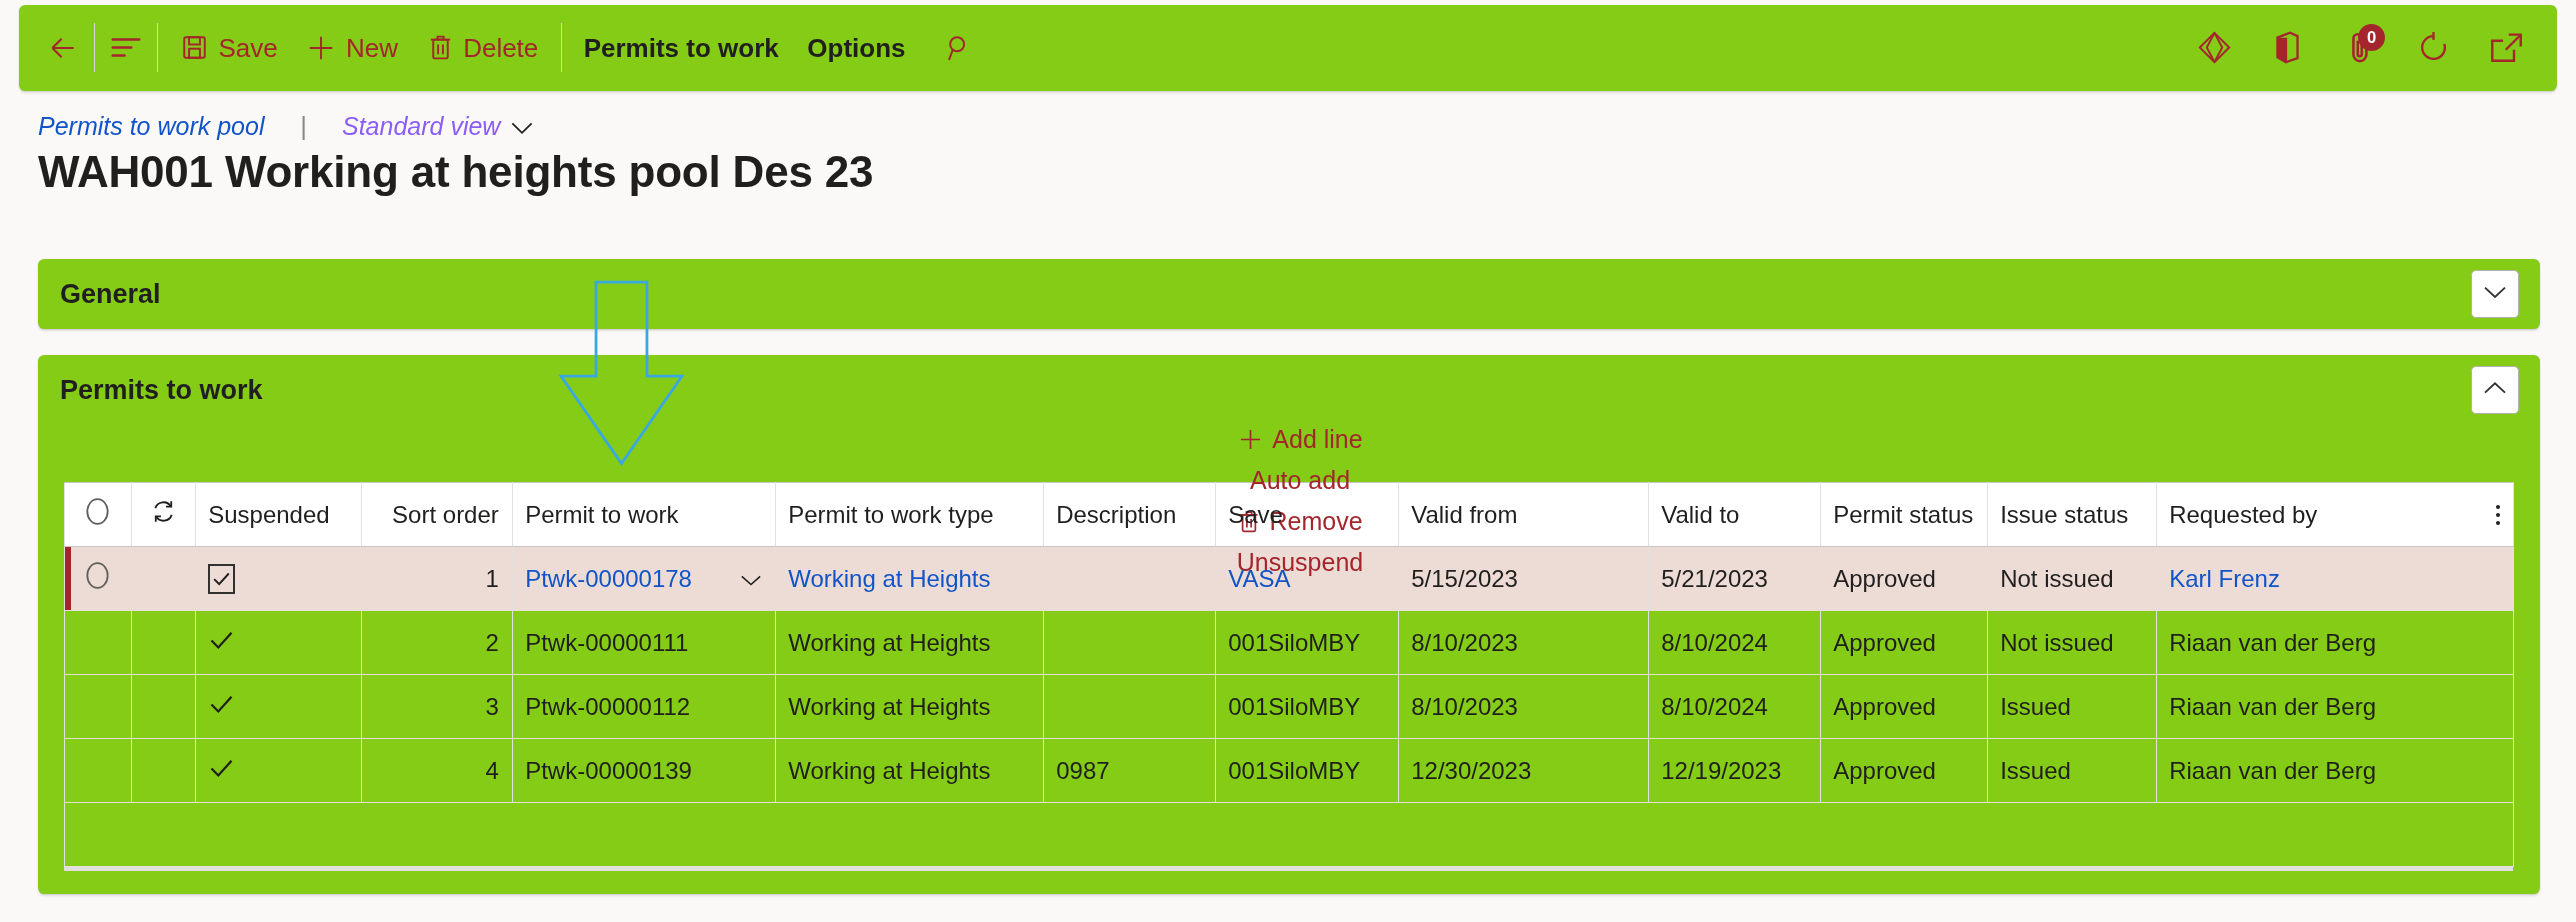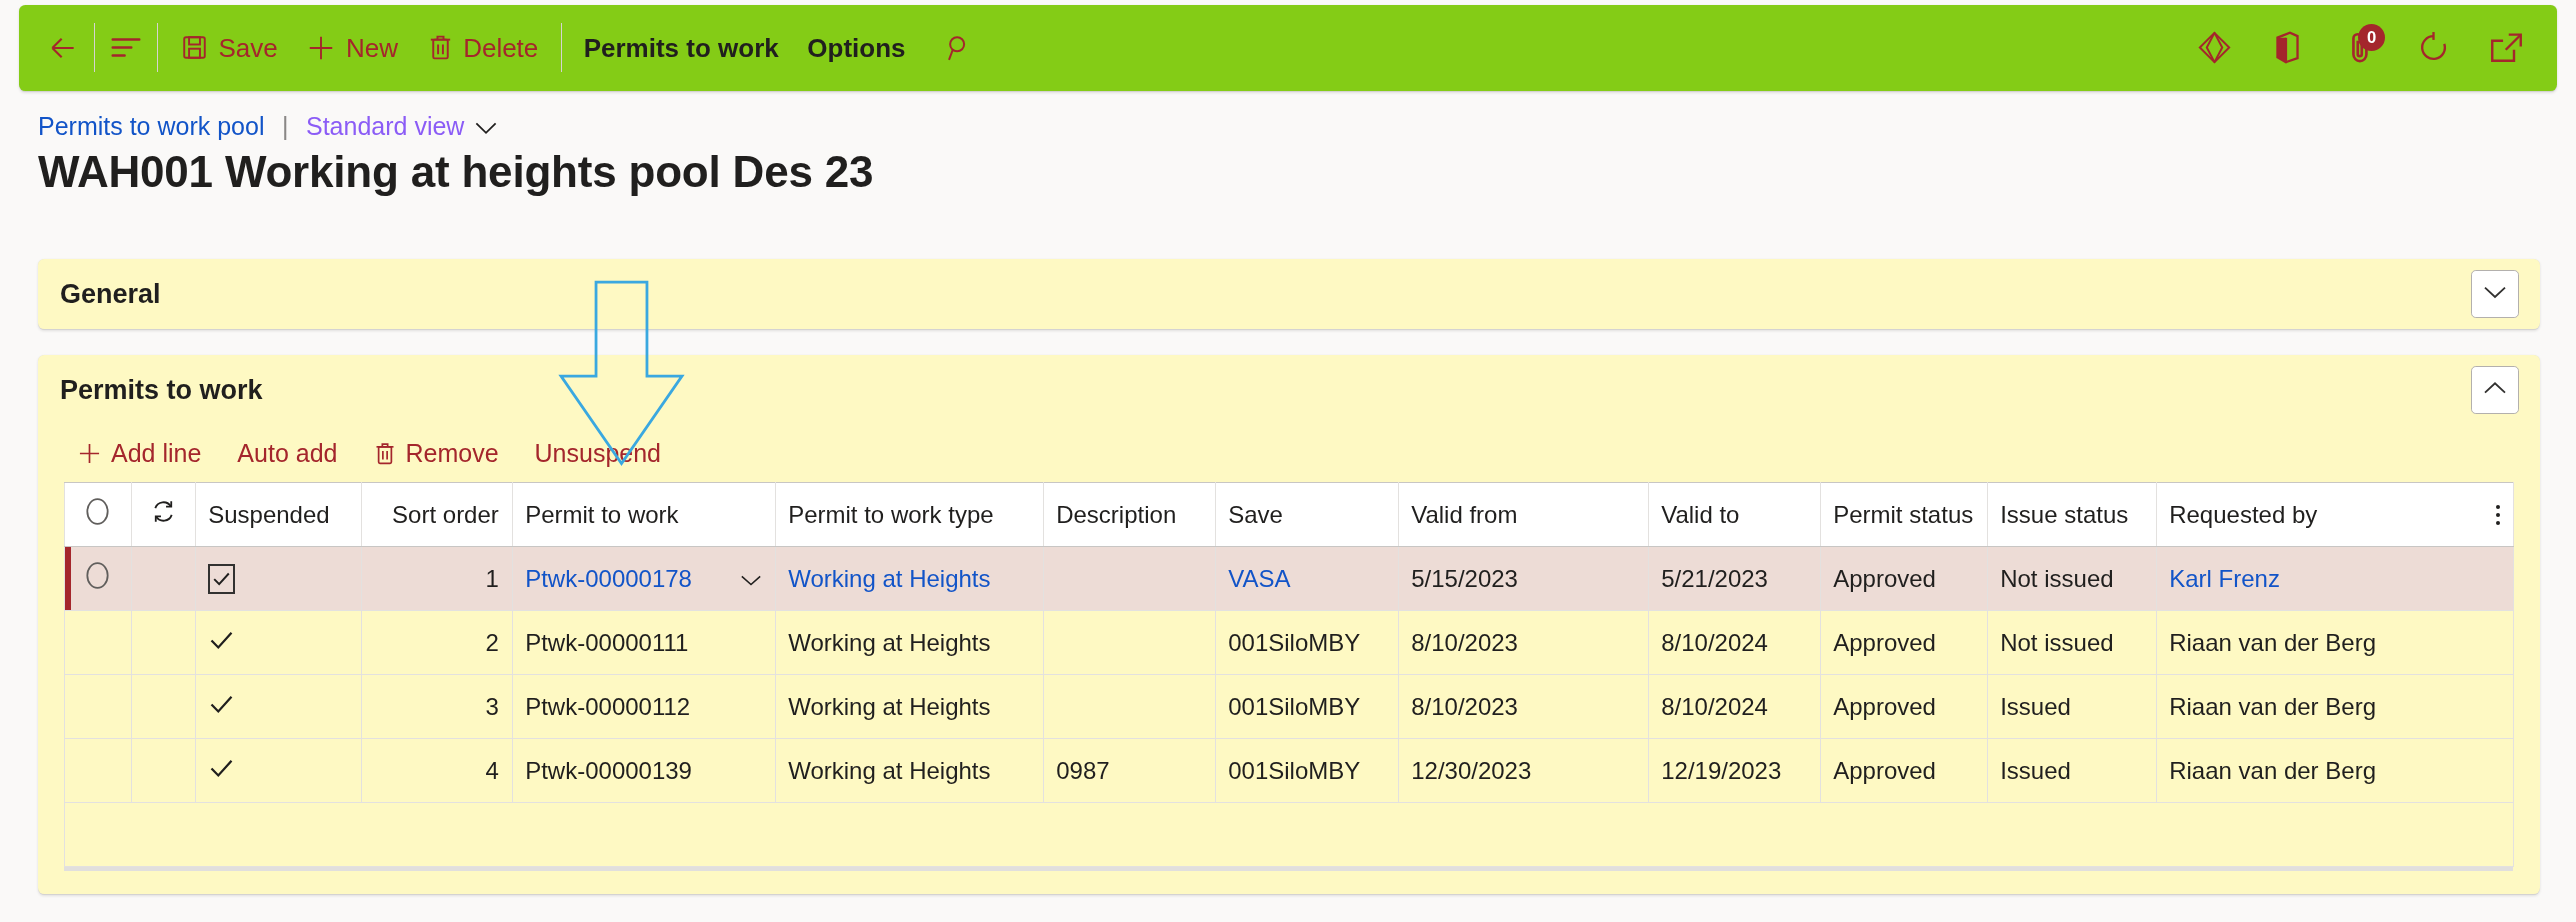--- a/index.html
+++ b/index.html
@@ -38,52 +38,52 @@
   .badge {
     position: absolute; top: 0.8px; right: 0px;
     min-width: 27px; height: 27px; border-radius: 13.5px;
     background: #a4262c; color: #fff; font-size: 16.7px; font-weight: 600;
     display: flex; align-items: center; justify-content: center; padding: 0 4.8px;
   }
 
   
   .crumbrow {
     position: absolute; left: 38px; top: 112px;
-    display: flex; align-items: flex-end; gap: 0; font-size: 25px;
+    display: flex; align-items: flex-end; gap: 18px; font-size: 25px; font-style: italic;
   }
   .crumb-link { color: #1254c8; cursor: pointer; }
   .crumb-div { color: #8a8886; margin: 0 17.5px; }
   .crumb-view { color: #8b5cf6; cursor: pointer; display: flex; align-items: center; gap: 11px; }
   .page-title {
     position: absolute; left: 38px; top: 147px;
     font-size: 44px; font-weight: 600; letter-spacing: -0.2px; color: #201f1e;
   }
 
   
   .card {
-    position: absolute; background: #fef9c3; border-radius: 6.4px;
+    position: absolute; background: #84cc16; border-radius: 6.4px;
     box-shadow: 0 1.3px 2.9px rgba(0,0,0,.10), 0 0.2px 0.7px rgba(0,0,0,.08);
   }
   #card-general { left: 38px; top: 259px; width: 2502px; height: 70px; }
   #card-permits  { left: 38px; top: 355px; width: 2502px; height: 539px; }
   .card-head {
     position: relative; height: 70px; display: flex; align-items: center;
     padding-left: 22px;
   }
   .card-title { font-size: 27px; font-weight: 600; color: #201f1e; }
   .chev-btn {
     position: absolute; right: 21px; top: 11px; width: 48px; height: 48px;
     border: 0.8px solid #b3b0ad; border-radius: 4.8px; background: #fff;
     display: flex; align-items: center; justify-content: center; cursor: pointer;
   }
 
   
   .gridbar {
     display: flex; align-items: center; height: 57px;
-    padding-left: 22px; gap: 4px;
+    padding-left: 22px; gap: 12px; flex-direction: column;
   }
   .gb-btn {
     display: flex; align-items: center; gap: 8px;
     color: #a4262c; font-size: 25px; padding: 0 16px; height: 45px;
     cursor: pointer; white-space: nowrap; border-radius: 3.2px;
   }
 
   
   .tablewrap { padding: 0 22px 0 25.5px; }
   table.grid { border-collapse: collapse; width: 2449px; table-layout: fixed; }

